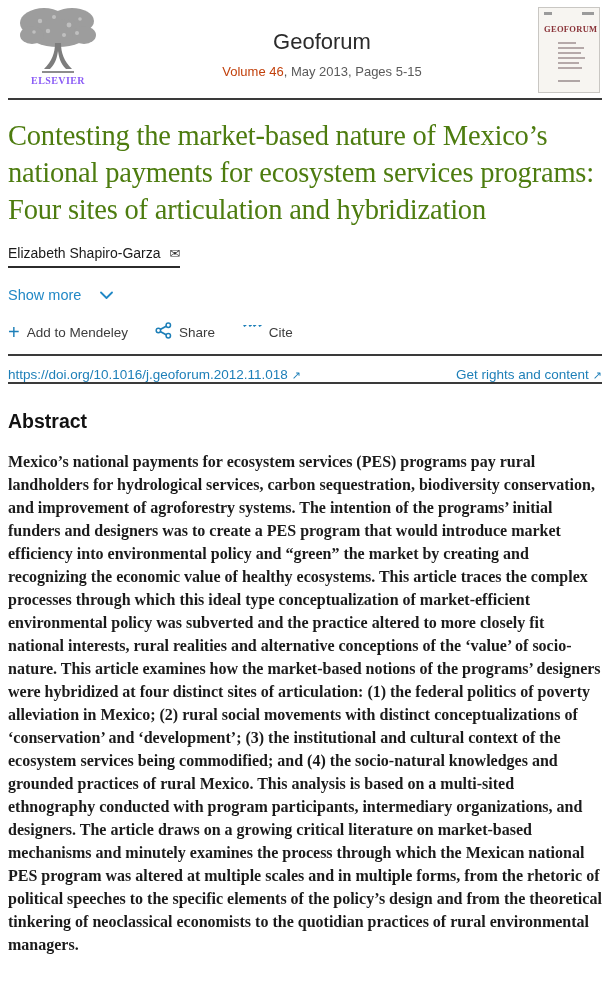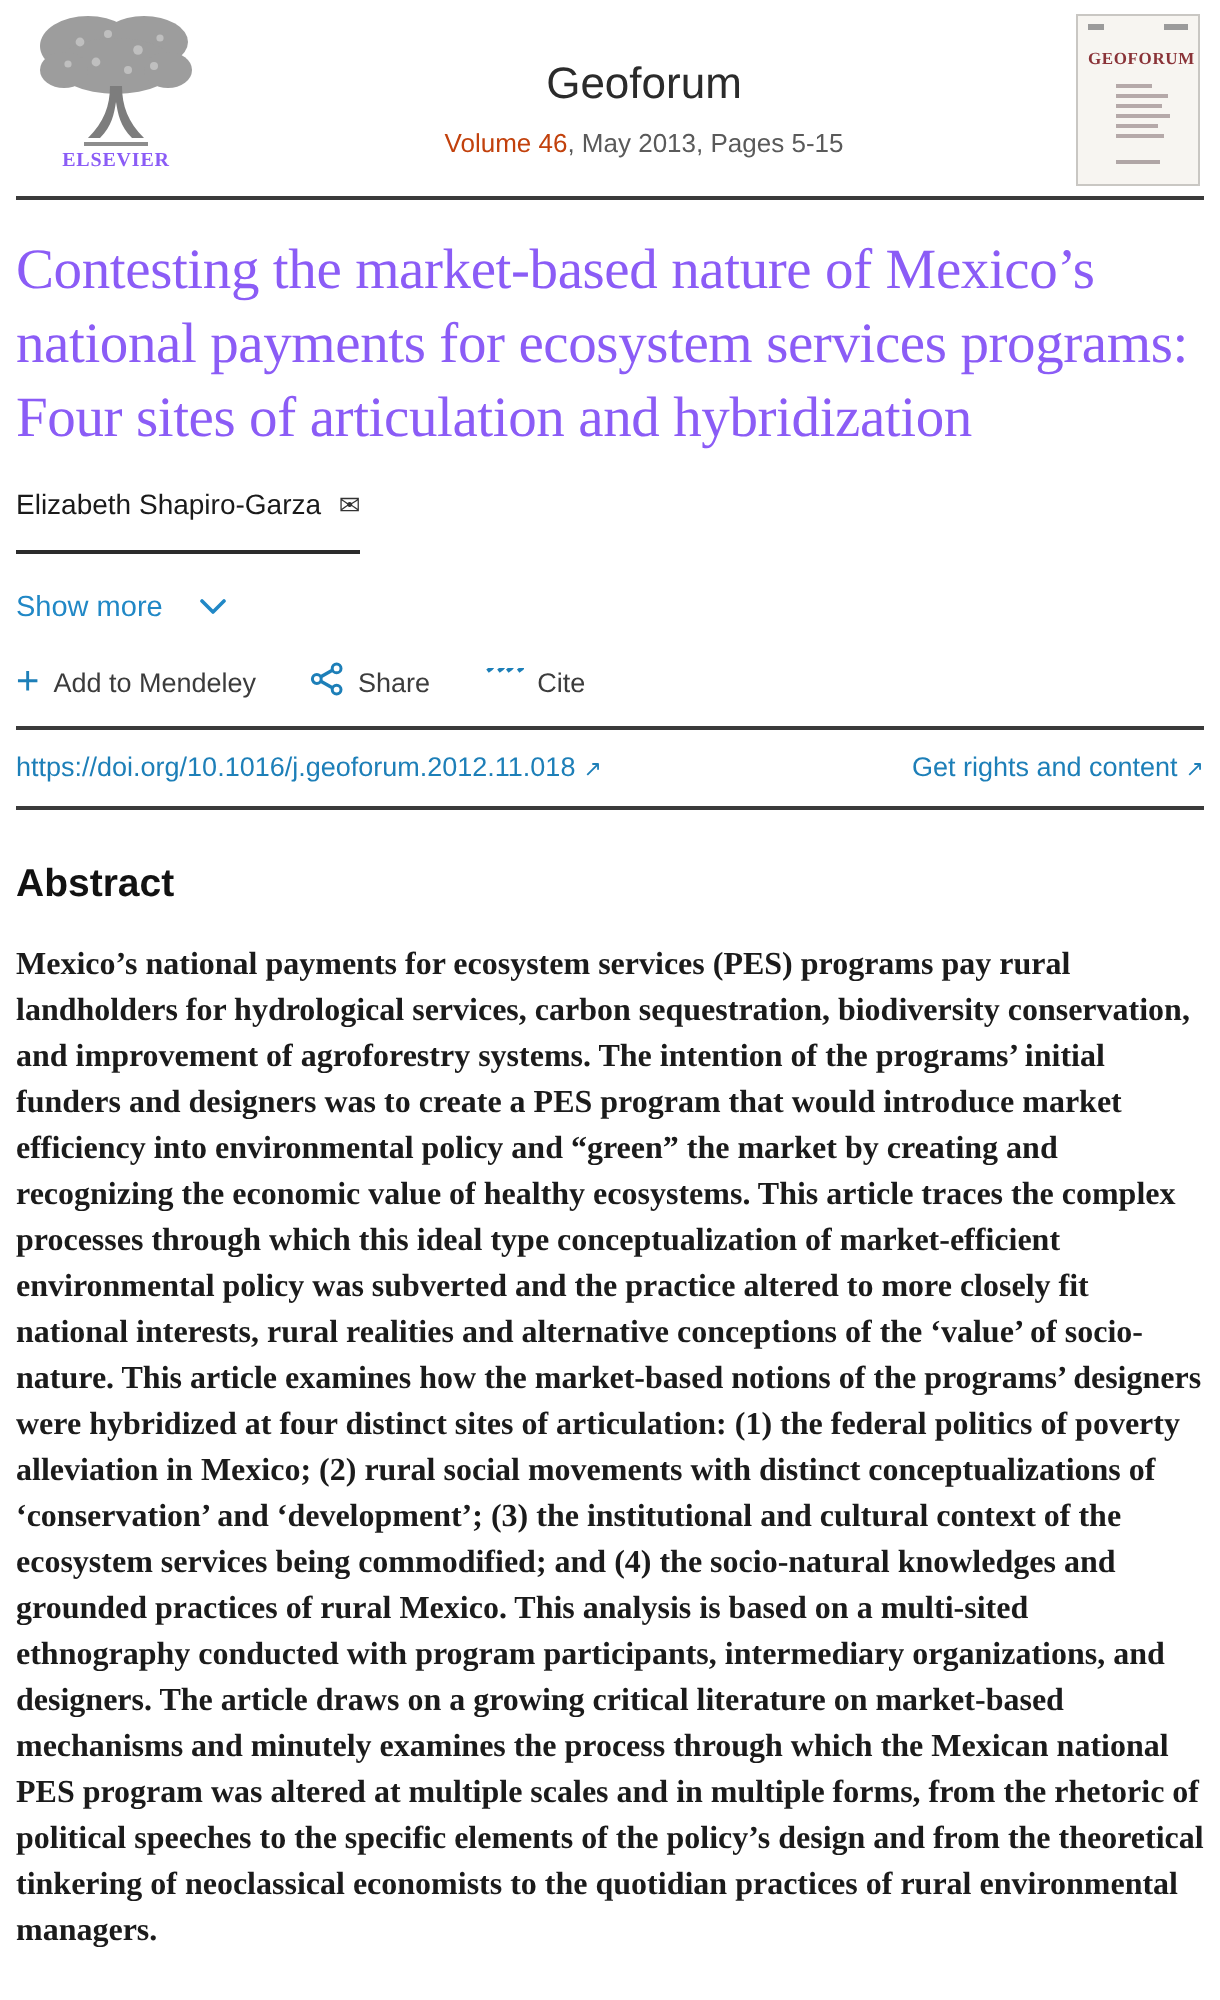--- a/index.html
+++ b/index.html
@@ -69,30 +69,30 @@
     border-top: 2px solid #3a3a3a;
     margin: 0;
   }
 
   
   .article-title {
     font-family: "Liberation Serif", serif;
     font-size: 28.5px;
     line-height: 37px;
     font-weight: 400;
-    color: #8b5cf6;
+    color: #4d7c0f;
     margin-top: 17px;
     letter-spacing: -0.2px;
   }
   .author-row { margin-top: 16px; }
   .author-link {
     display: inline-block;
     font-size: 14px;
     color: #1a1a1a;
-    padding-bottom: 15px;
+    padding-bottom: 5px;
     border-bottom: 2px solid #2b2b2b;
     cursor: pointer;
   }
   .envelope { font-size: 13px; color: #333; margin-left: 5px; }
 
   .show-more {
     margin-top: 19px;
     display: inline-flex;
     align-items: center;
     gap: 19px;
@@ -134,21 +134,21 @@
     line-height: 10px;
     height: 14px;
     overflow: hidden;
   }
 
   
   .doi-row {
     display: flex;
     justify-content: space-between;
     align-items: center;
-    padding: 11px 0 12px 0;
+    padding: 11px 0 0 0;
     font-size: 13.5px;
   }
   .blue-link { color: #1d7fb8; text-decoration: none; cursor: pointer; white-space: nowrap; }
   .ext-arrow { font-size: 11px; margin-left: 4px; }
 
   
   .abstract-heading {
     margin-top: 26px;
     font-size: 19.5px;
     font-weight: bold;

